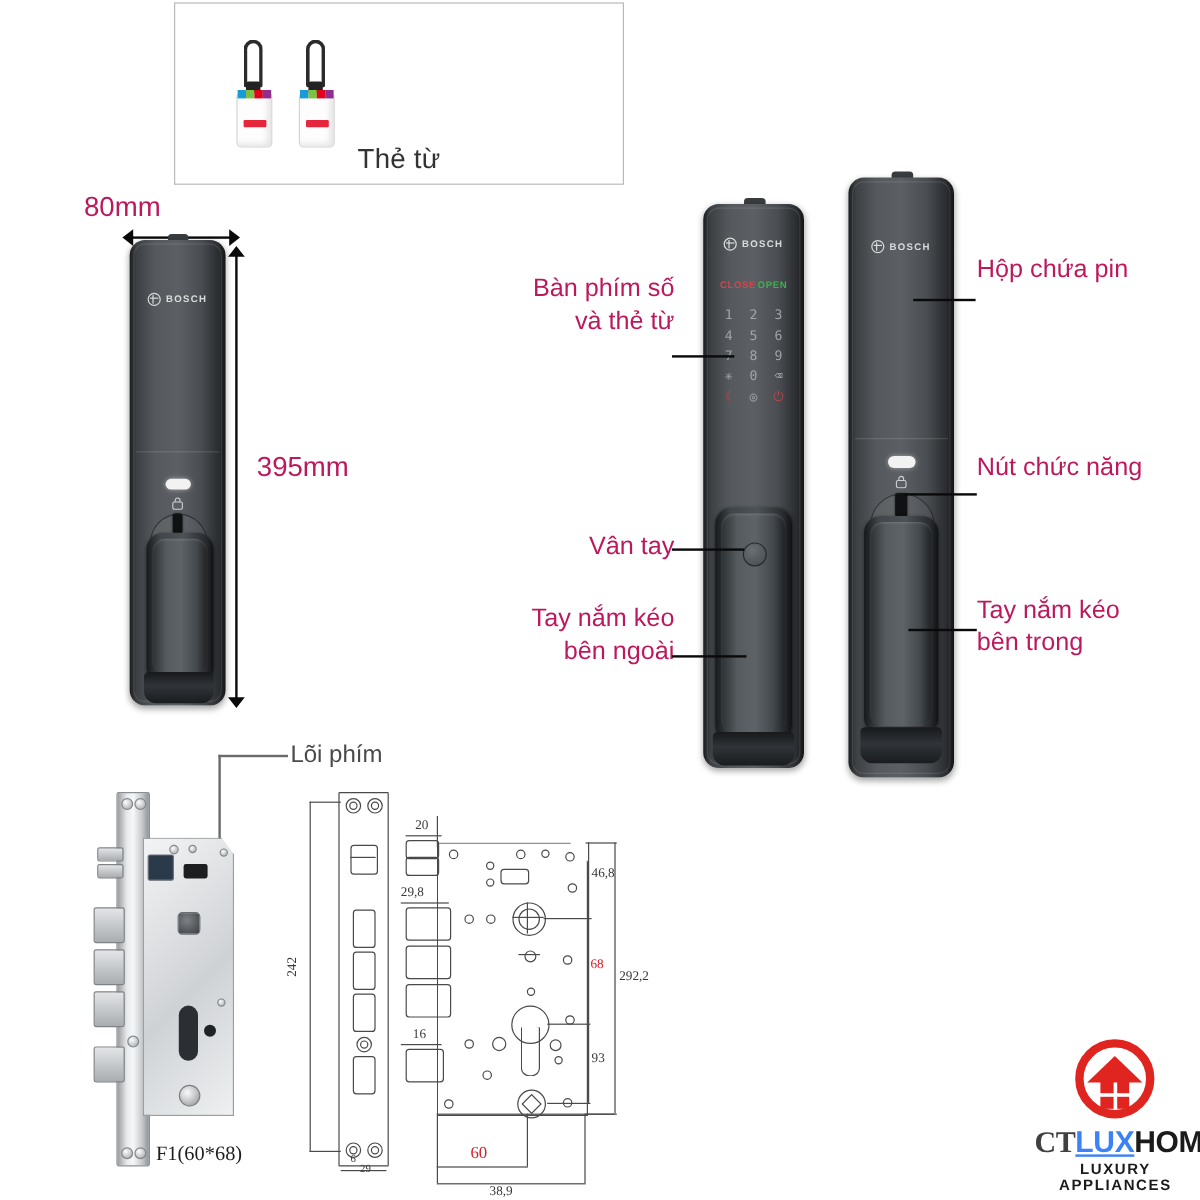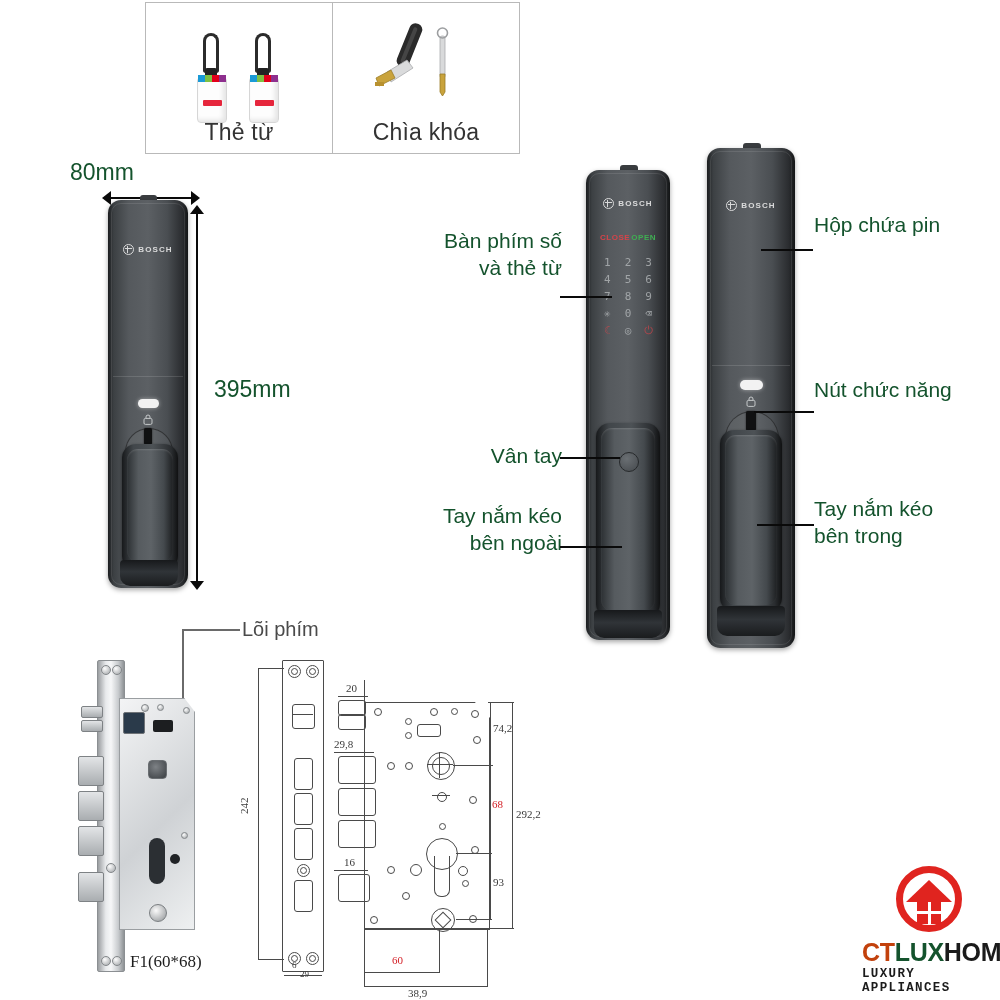--- a/index.html
+++ b/index.html
@@ -1,19 +1,19 @@
 <!DOCTYPE html>
 <html><head>
 <meta charset="utf-8">
 <style>
   html,body{margin:0;padding:0;background:#ffffff;}
   body{width:1000px;height:1000px;position:relative;overflow:hidden;
        font-family:"Liberation Sans","DejaVu Sans",sans-serif;color:#111;}
   .abs{position:absolute;}
-  .txt{font-size:21px;line-height:1.28;color:#14532d;white-space:pre;}
+  .txt{font-size:21px;line-height:1.28;color:#be185d;white-space:pre;}
   .txt-r{text-align:right;}
   .txt-l{text-align:left;}
 
   
   #accessory-panel{left:145px;top:2px;width:375px;height:152px;display:flex;}
   .acc-box{flex:1;border:1px solid #b9b9b9;box-sizing:border-box;
            display:flex;flex-direction:column;align-items:center;justify-content:flex-end;
            background:#fff;}
   .acc-box + .acc-box{border-left:none;}
   .acc-art{flex:1;width:100%;position:relative;}
@@ -134,37 +134,20 @@
           <div class="q" style="left:7px;top:-3px;background:#7ec143;"></div>
           <div class="q" style="left:14px;top:-3px;background:#e2001a;"></div>
           <div class="q" style="left:21px;top:-3px;background:#8e2f8e;"></div>
           <div class="bos"></div>
         </div>
       </div>
     </div>
     <div class="acc-label">Thẻ từ</div>
   </div>
 
-  <div class="acc-box">
-    <div class="acc-art">
-      <svg class="key-art" viewBox="0 0 130 90" xmlns="http://www.w3.org/2000/svg">
-        <g>
-          <rect x="42" y="6" width="13" height="46" rx="6" fill="#2a2a2a" transform="rotate(22 48 29)"></rect>
-          <rect x="46" y="10" width="4" height="38" rx="2" fill="#454545" transform="rotate(22 48 29)"></rect>
-          <polygon points="26,56 46,44 52,52 30,66" fill="#dadbdc" stroke="#a9abad" stroke-width=".8"></polygon>
-          <polygon points="15,62 30,54 34,62 18,70" fill="#c9a33c" stroke="#9a7c27" stroke-width=".8"></polygon>
-          <rect x="14" y="66" width="9" height="4" fill="#b8912f"></rect>
-          <rect x="79" y="20" width="5" height="42" rx="2" fill="#d9dadb" stroke="#a9abad" stroke-width=".8"></rect>
-          <polygon points="79,58 84,58 84,76 81.5,80 79,76" fill="#c9a33c" stroke="#9a7c27" stroke-width=".8"></polygon>
-          <circle cx="81.5" cy="17" r="5" fill="none" stroke="#9c9ea0" stroke-width="1.6"></circle>
-        </g>
-      </svg>
-    </div>
-    <div class="acc-label">Chìa khóa</div>
-  </div>
 </div>
 
 <div class="abs txt" id="dim-width-label" style="left:70px;top:158px;width:110px;font-size:23px;">80mm</div>
 
 <div class="abs" style="left:102px;top:191px;width:98px;height:14px;">
   <div class="dimline" style="left:6px;top:6px;width:86px;height:2px;"></div>
   <div class="abs" style="left:0;top:0;width:0;height:0;border-top:7px solid transparent;border-bottom:7px solid transparent;border-right:9px solid #0a0a0a;"></div>
   <div class="abs" style="right:0;top:0;width:0;height:0;border-top:7px solid transparent;border-bottom:7px solid transparent;border-left:9px solid #0a0a0a;"></div>
 </div>
 
@@ -396,45 +379,45 @@
   <div class="abs" style="left:99px;top:234px;width:10px;height:10px;border:1px solid #4a4a4a;transform:rotate(45deg);"></div>
   <div class="circ-o" style="left:131px;top:235px;width:6px;height:6px;"></div>
 
   <div class="tl" style="left:174px;top:22px;width:1px;height:226px;"></div>
   <div class="tl" style="left:150px;top:22px;width:26px;height:1px;"></div>
   <div class="tl" style="left:150px;top:248px;width:26px;height:1px;"></div>
   <div class="dimtxt" style="left:178px;top:128px;">292,2</div>
 
   <div class="tl" style="left:152px;top:22px;width:1px;height:63px;"></div>
   <div class="tl" style="left:115px;top:85px;width:40px;height:1px;"></div>
-  <div class="dimtxt" style="left:155px;top:42px;">74,2</div>
+  <div class="dimtxt" style="left:155px;top:42px;">46,8</div>
 
   <div class="tl" style="left:152px;top:85px;width:1px;height:88px;"></div>
   <div class="tl" style="left:118px;top:173px;width:36px;height:1px;"></div>
   <div class="dimtxt red" style="left:154px;top:118px;color:#d32027;">68</div>
 
   <div class="tl" style="left:152px;top:173px;width:1px;height:66px;"></div>
   <div class="tl" style="left:118px;top:239px;width:36px;height:1px;"></div>
   <div class="dimtxt" style="left:155px;top:196px;">93</div>
 
   <div class="tl" style="left:26px;top:248px;width:1px;height:58px;"></div>
   <div class="tl" style="left:101px;top:248px;width:1px;height:44px;"></div>
   <div class="tl" style="left:149px;top:248px;width:1px;height:58px;"></div>
   <div class="tl" style="left:26px;top:292px;width:76px;height:1px;"></div>
-  <div class="dimtxt red" style="left:54px;top:274px;color:#d32027;font-size:11px;">60</div>
+  <div class="dimtxt red" style="left:54px;top:274px;color:#d32027;font-size:14px;">60</div>
   <div class="tl" style="left:26px;top:306px;width:124px;height:1px;"></div>
   <div class="dimtxt" style="left:70px;top:307px;">38,9</div>
 </div>
 
 <div id="brand-logo">
   <div class="logo-ring"></div>
   <div class="logo-roof"></div>
   <div class="logo-win">
       <i></i>
       <i></i>
       <i></i>
       <i></i>
     </div>
   <div class="abs" style="left:0;top:72px;width:135px;text-align:center;">
-    <span class="logo-ct" style="color:#c2410c;">CT</span><span class="logo-ct" style="color:#14532d;">LUX</span><span class="logo-ct" style="color:#1b1b1b;position:relative;">H</span><span class="logo-ct" style="color:#1b1b1b;">OME</span>
-  </div>
-  <div class="abs logo-sub" style="left:0;top:101px;width:135px;text-align:left;font-family:Liberation Mono, monospace;">LUXURY APPLIANCES</div>
+    <span class="logo-ct" style="color:#404040;font-family:Liberation Serif, serif;">CT</span><span class="logo-ct" style="color:#3b82f6;text-decoration:underline;">LUX</span><span class="logo-ct" style="color:#1b1b1b;position:relative;">H</span><span class="logo-ct" style="color:#1b1b1b;">OME</span>
+  </div>
+  <div class="abs logo-sub" style="left:0;top:101px;width:135px;text-align:center;">LUXURY APPLIANCES</div>
 </div>
 
 </body></html>

